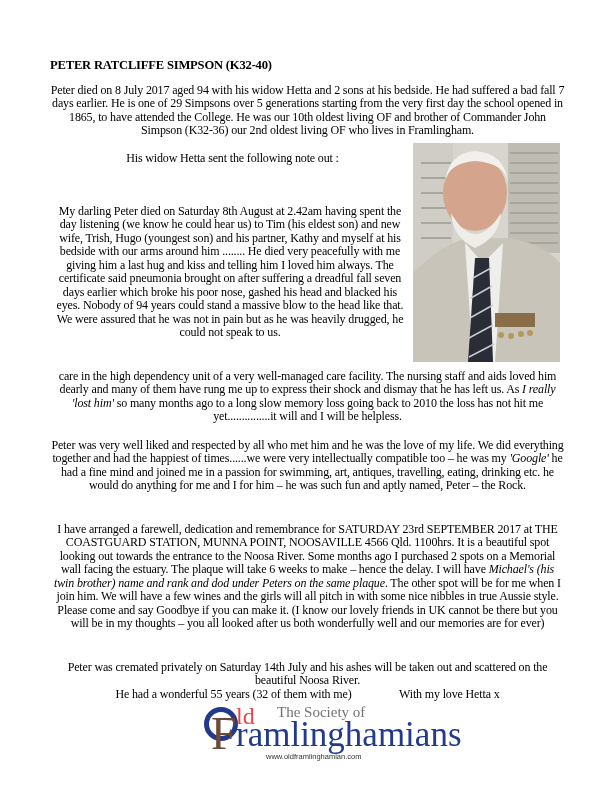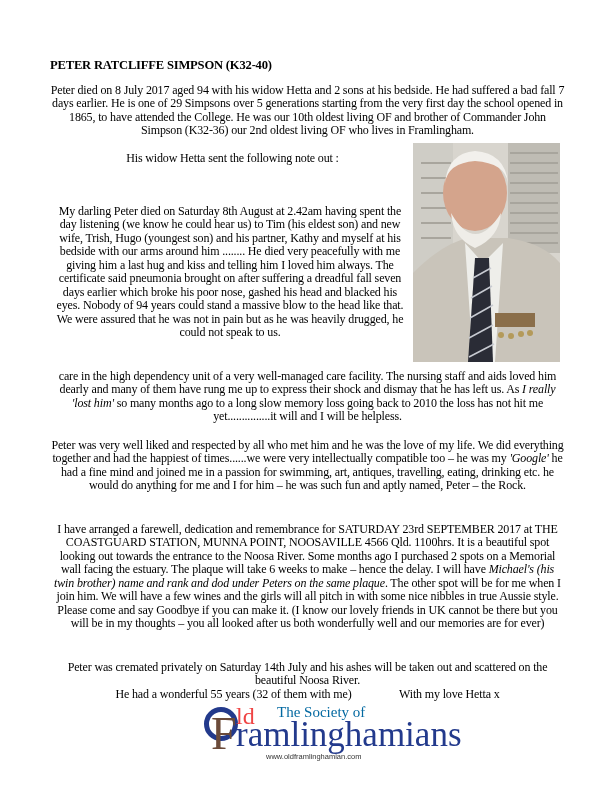--- a/index.html
+++ b/index.html
@@ -10,21 +10,21 @@
   .p { position:absolute; left:50px; font-size:12px; line-height:13.45px; letter-spacing:-0.15px; }
   .full { width:515px; }
   .narrow { width:365px; }
   .it { font-style:italic; }
   .photo { position:absolute; left:413px; top:143px; width:147px; height:219px; overflow:hidden;
            background:#d9d6cf; }
   .logo { position:absolute; left:200px; top:703px; width:220px; height:60px; }
   .logo-o { position:absolute; left:4px; top:4px; width:34px; height:34px; border:5px solid #233a8c; border-radius:50%; box-sizing:border-box; }
   .logo-f { position:absolute; left:11px; top:8px; font-size:46px; color:#6b4b3a; font-family:"Liberation Serif", serif; line-height:46px; }
   .logo-ld { position:absolute; left:36px; top:0px; font-size:24px; color:#ef4444; font-family:"Liberation Serif", serif; line-height:26px; }
-  .logo-soc { position:absolute; left:77px; top:1px; font-size:15px; color:#0369a1; font-family:"Liberation Serif", serif; }
+  .logo-soc { position:absolute; left:77px; top:1px; font-size:15px; color:#737373; font-family:"Liberation Serif", serif; }
   .logo-fram { position:absolute; left:36px; top:17px; font-size:35px; color:#233a8c; font-family:"Liberation Serif", serif; line-height:30px; }
   .logo-url { position:absolute; left:66px; top:49px; font-size:7.5px; color:#333; font-family:"Liberation Sans", sans-serif; }
 </style>
 </head>
 <body>
 
 <div class="page">
 
   <div class="title">PETER RATCLIFFE SIMPSON (K32-40)</div>
 

